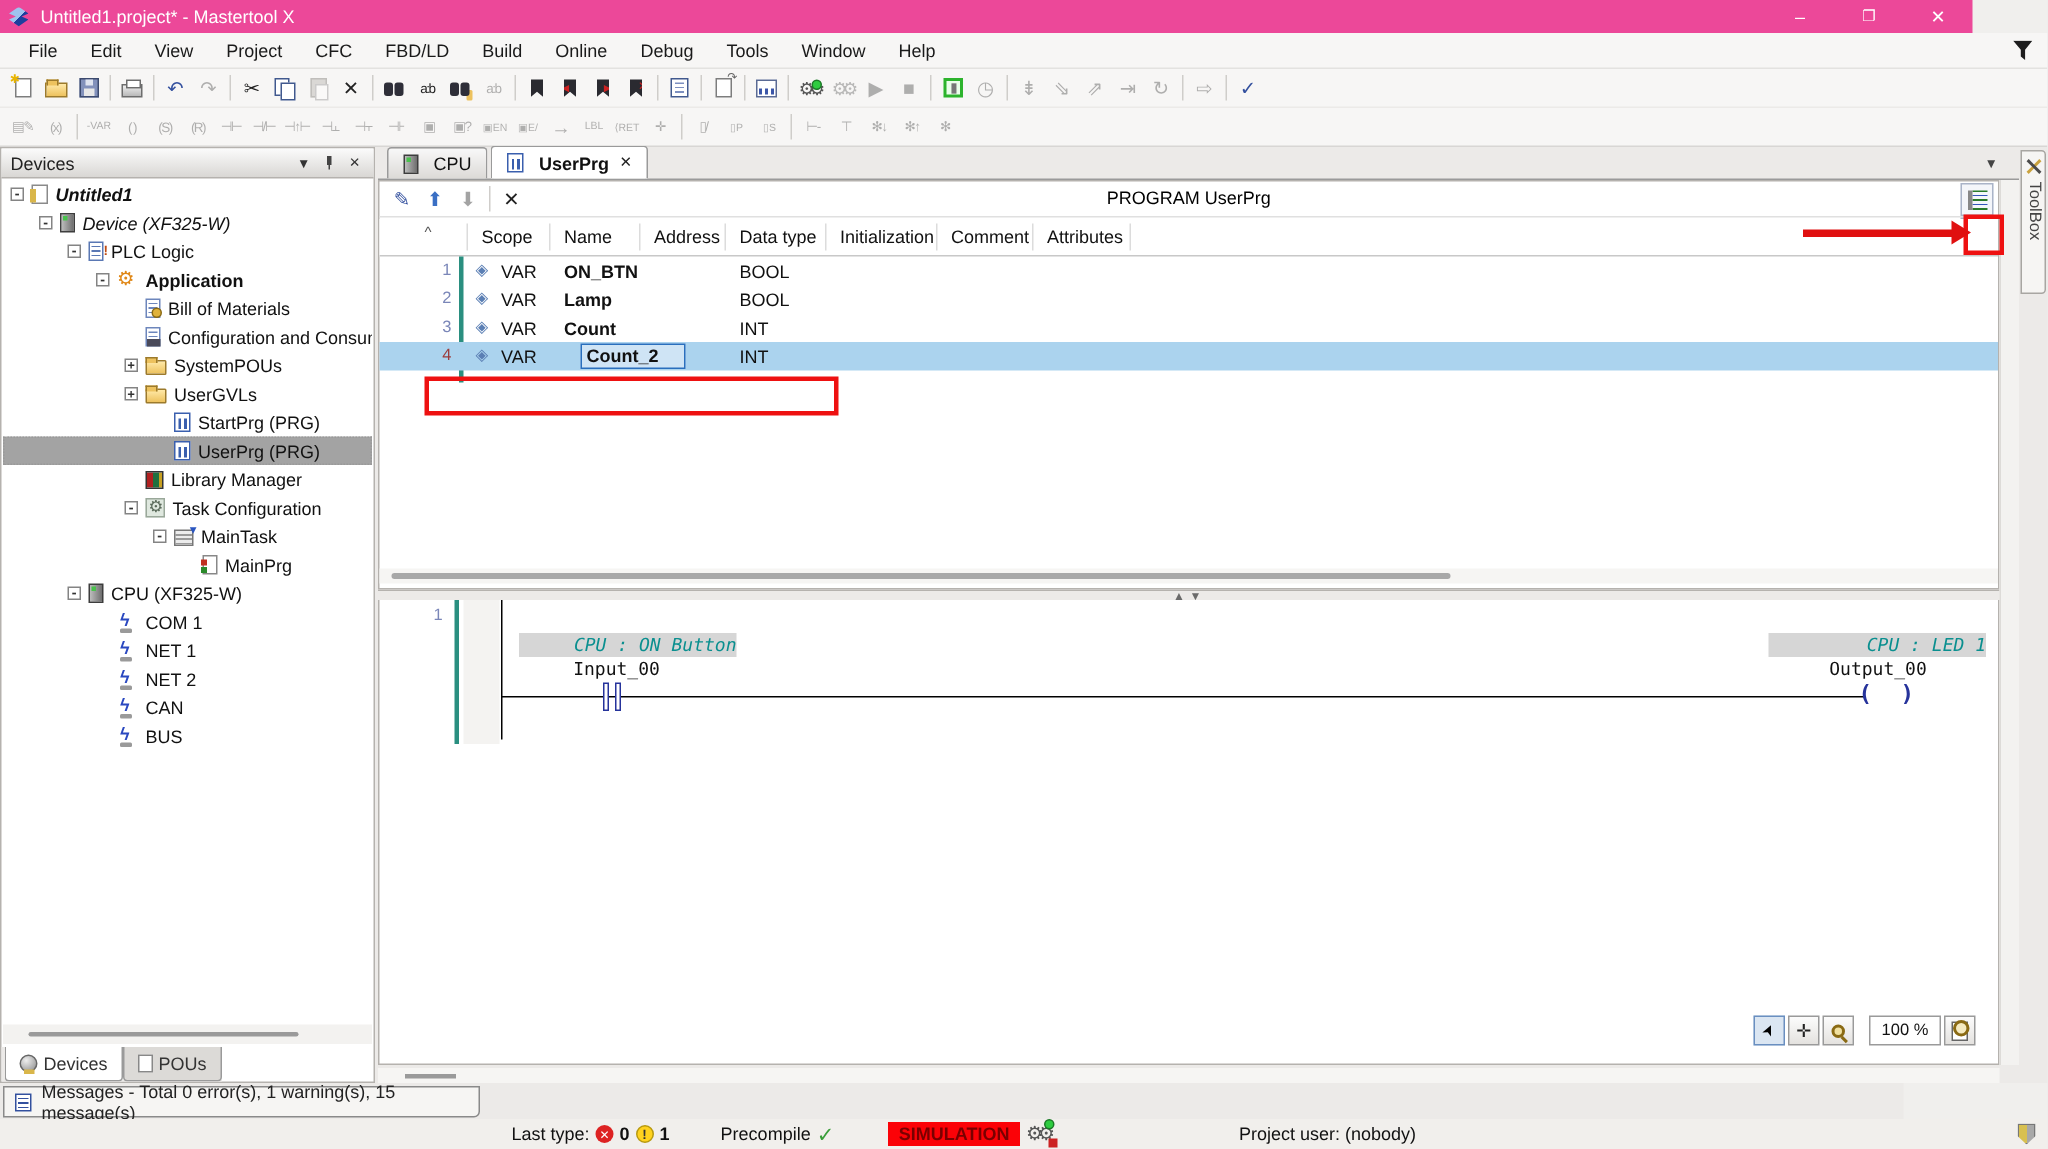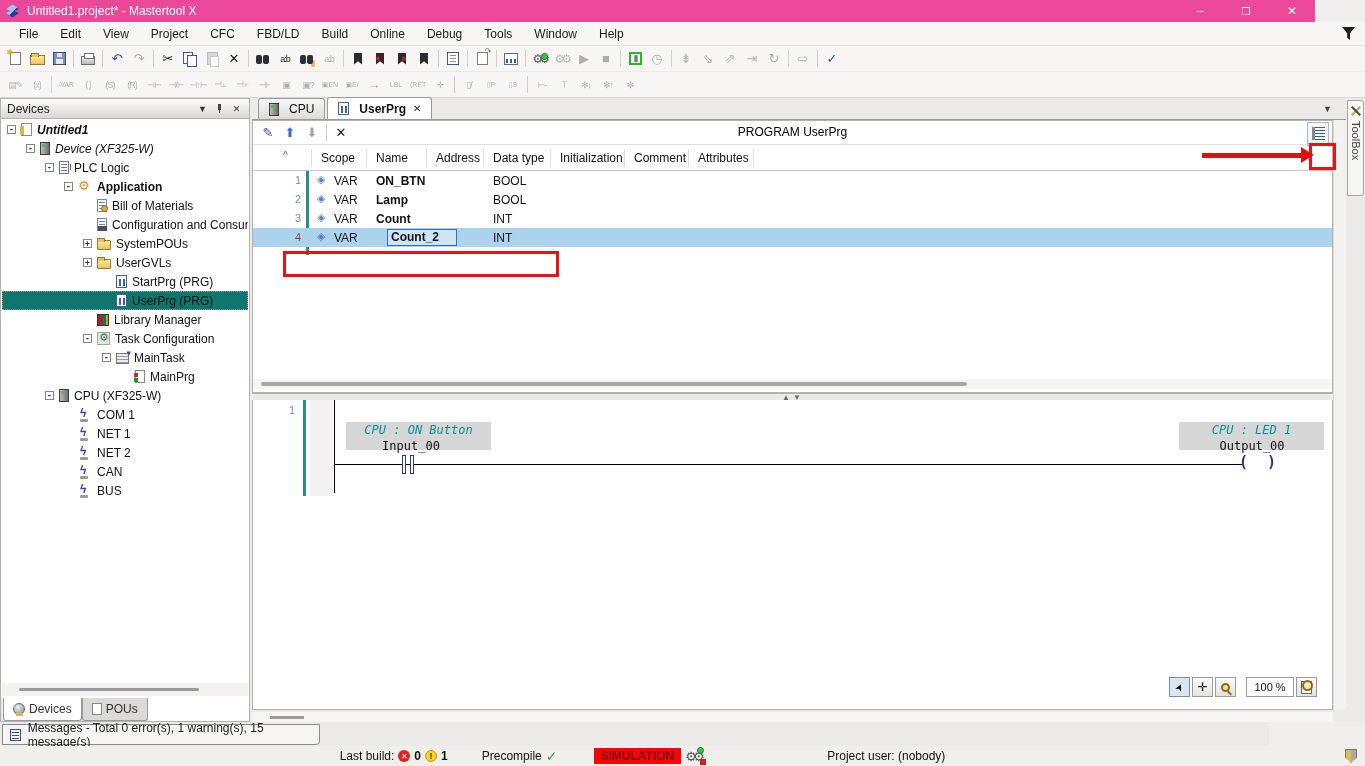--- a/index.html
+++ b/index.html
@@ -72,21 +72,21 @@
   
   .devpanel { position:absolute; left:0; top:0; width:250px; height:624px; background:#fff; border:1px solid #b5b2ae; }
   .devheader { position:absolute; left:0; top:0; right:0; height:20px; background:linear-gradient(#fbfbfb,#d9d7d4); border-bottom:1px solid #b5b2ae; display:flex; align-items:center; padding:0 4px 0 6px; }
   .devheader .htitle { flex:1; font-size:12px; color:#222; }
   .hbtn { width:17px; height:15px; display:flex; align-items:center; justify-content:center; font-size:9px; color:#333; }
   .pin { width:9px; height:9px; position:relative; }
   .pin::before { content:""; position:absolute; left:3px; top:0; width:3px; height:6px; background:#444; }
   .pin::after { content:""; position:absolute; left:4px; top:6px; width:1px; height:3px; background:#444; }
   .tree { position:absolute; left:1px; top:21px; right:1px; height:488px; overflow:hidden; }
   .trow { height:19px; display:flex; align-items:center; padding-left:calc(5px + var(--d)*19px); white-space:nowrap; }
-  .trow.sel { background:#0f766e; outline:1px dotted #999; outline-offset:-1px; }
+  .trow.sel { background:#a3a3a3; outline:1px dotted #999; outline-offset:-1px; }
   .exp { width:9px; height:9px; border:1px solid #848484; background:#fff; font:bold 8px/7px "DejaVu Sans Mono",monospace; text-align:center; color:#333; margin-right:5px; flex:none; }
   .exp.none { border:none; background:transparent; }
   .exp.minus::before { content:"-"; } .exp.plus::before { content:"+"; }
   .ticon { width:14px; height:14px; margin-right:5px; flex:none; position:relative; display:inline-block; }
   .tlabel { font-size:12px; }
   .it { font-style:italic; } .bd { font-weight:bold; }
   
   .i-proj { width:11px; height:13px; background:#fff; border:1px solid #8a8a8a; }
   .i-proj::before { content:""; position:absolute; left:-2px; top:2px; width:4px; height:9px; background:#d9b64a; }
   .i-dev { width:10px; height:13px; background:linear-gradient(90deg,#bdbdbd,#6e6e6e); border:1px solid #3d3d3d; }
@@ -168,21 +168,21 @@
   .splitter { position:absolute; left:0; top:295px; right:13px; height:7px; background:#eceae8; border-top:1px solid #b5b2ae; }
   .splitter .tri { position:absolute; left:530px; top:-1px; font-size:8px; color:#6a6a6a; letter-spacing:3px; }
 
   
   .ladder { position:absolute; left:0; top:302px; right:13px; height:310px; background:#fff; border:1px solid #b5b2ae; border-top:none; font-family:"DejaVu Sans Mono","Liberation Mono",monospace; }
   .rungnum { position:absolute; left:36px; top:4px; font-size:11px; color:#7a86b8; font-family:"Liberation Sans",sans-serif; }
   .lad-teal { position:absolute; left:50px; top:0px; width:3px; height:96px; background:#2a8f80; }
   .lad-gutter { position:absolute; left:56px; top:0; width:24px; height:96px; background:#f4f3f1; }
   .rail-v { position:absolute; left:81px; top:0; width:1px; height:93px; background:#000; }
   .rail-h { position:absolute; left:81px; top:64px; width:910px; height:1px; background:#000; }
-  .lad-comment { position:absolute; top:22px; height:28px; background:#d6d6d6; color:#0a8f8f; font-style:italic; font-size:12px; text-align:center; line-height:16px; }
+  .lad-comment { position:absolute; top:22px; height:16px; background:#d6d6d6; color:#0a8f8f; font-style:italic; font-size:12px; text-align:right; line-height:16px; }
   .cm-contact { left:93px; width:145px; }
   .cm-coil { left:926px; width:145px; }
   .lad-label { position:absolute; top:39px; font-size:12px; color:#111; }
   .lb-contact { left:126px; width:64px; text-align:center; }
   .lb-coil { left:962px; width:74px; text-align:center; }
   .contact { position:absolute; left:149px; top:55px; }
   .contact span { display:inline-block; width:4px; height:19px; border:1.5px solid #26339b; background:#fff; margin-right:4px; }
   .coil { position:absolute; left:986px; top:53px; font-size:15px; font-weight:bold; color:#26339b; letter-spacing:5px; }
   .lad-controls { position:absolute; right:15px; bottom:12px; display:flex; align-items:center; gap:2px; font-family:"Liberation Sans",sans-serif; }
   .lbtn { width:21px; height:20px; border:1px solid #9a9a9a; background:linear-gradient(#fcfcfc,#e4e2df); display:flex; align-items:center; justify-content:center; font-size:11px; color:#222; }
@@ -740,21 +740,21 @@
   <div class="messages">
     <div class="msg-tab">
       <span class="i-msg"></span>
       <span class="msg-text">Messages - Total 0 error(s), 1 warning(s), 15 message(s)</span>
     </div>
   </div>
 
   <div class="statusbar">
     <span class="sb-spacer"></span>
     <span class="sb-item">
-      <span>Last build:</span>
+      <span>Last type:</span>
       <span class="err-ic"></span>
       <span class="bold">0</span>
       <span class="warn-ic"></span>
       <span class="bold">1</span>
     </span>
     <span class="sb-item" style="margin-left:22px;">
       <span>Precompile</span>
       <span class="chk">✓</span>
     </span>
     <span class="sb-item" style="margin-left:24px;">

